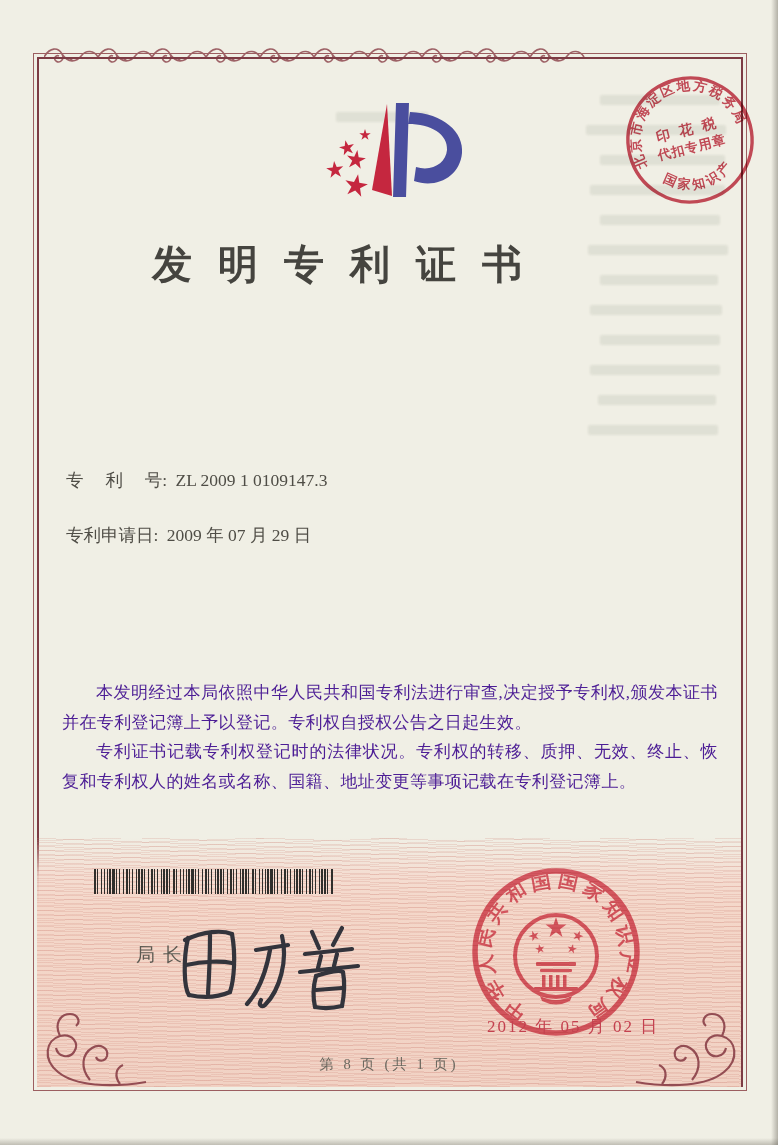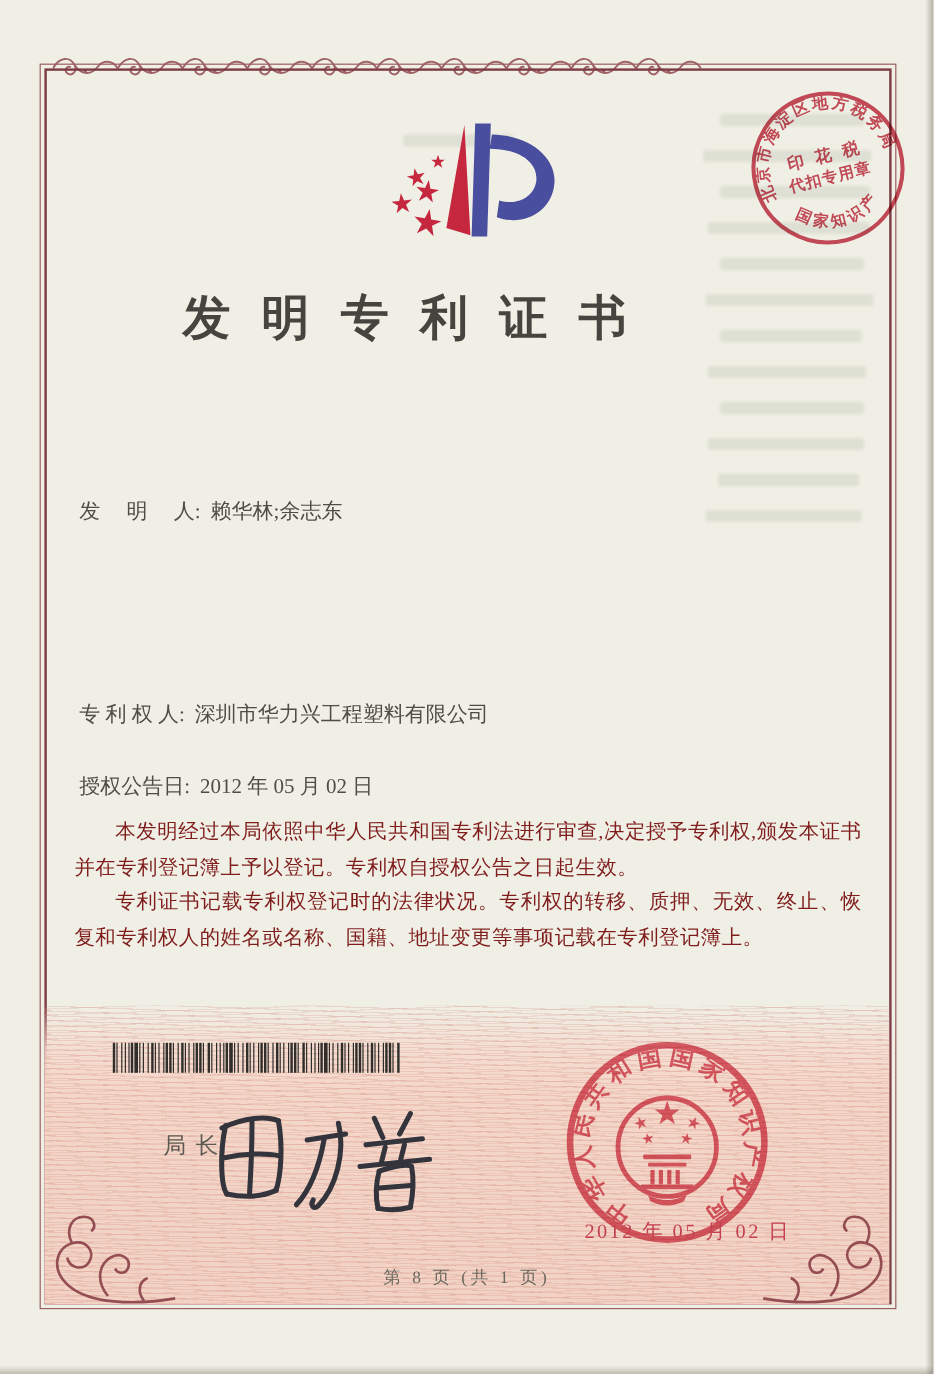--- a/index.html
+++ b/index.html
@@ -26,21 +26,21 @@
       repeating-linear-gradient(-2deg, rgba(201,118,106,.16) 0 1px, rgba(0,0,0,0) 1px 5px),
       linear-gradient(to bottom, rgba(245,219,207,0) 0, rgba(245,219,207,.9) 38px, #f4d7c9 70px, #f1d2c4 100%);
   }
   .cert-no{position:absolute;left:66px;top:112px;font-size:17px;letter-spacing:3px;color:#55534c;}
   .title{position:absolute;left:33px;top:237px;width:608px;text-align:center;
     font-size:40px;font-weight:600;color:#45443f;letter-spacing:26px;text-indent:26px;}
   .row{position:absolute;left:66px;font-size:17.5px;color:#4f4d46;white-space:nowrap;}
   .row .lab{display:inline-block;}
   .row .val{margin-left:4px;}
   .paras{position:absolute;left:62px;top:678px;width:656px;font-size:17px;
-    line-height:29.5px;color:#7f1d1d;text-align:justify;letter-spacing:.4px;}
+    line-height:29.5px;color:#4c1d95;text-align:justify;letter-spacing:.4px;}
   .paras p{margin:0;text-indent:2em;}
   .barcode{position:absolute;left:94px;top:869px;width:242px;height:25px;font-size:0;}
   .barcode i{display:inline-block;height:100%;}
   .sig-label{position:absolute;left:136px;top:942px;font-size:19px;color:#5c5a52;letter-spacing:8px;}
   .sig-svg{position:absolute;left:172px;top:908px;}
   .sr{position:absolute;width:1px;height:1px;overflow:hidden;clip:rect(0 0 0 0);}
   .seal-svg{position:absolute;left:452px;top:850px;opacity:.88;mix-blend-mode:multiply;}
   .seal-date{position:absolute;left:487px;top:1015px;width:180px;font-size:17px;
     color:#c4414f;letter-spacing:2px;}
   .stamp-svg{position:absolute;left:616px;top:66px;transform:rotate(-14deg);opacity:.9;mix-blend-mode:multiply;}
@@ -122,31 +122,27 @@
     </text>
     <text font-size="13" fill="#c73a4c" letter-spacing="3" font-weight="bold">
       <textPath href="#stampBot" startOffset="4">国家知识产权局</textPath>
     </text>
     <text x="74" y="68" text-anchor="middle" font-size="14" fill="#c73a4c" font-weight="bold" letter-spacing="3">印 花 税</text>
     <text x="74" y="86" text-anchor="middle" font-size="13" fill="#c73a4c" font-weight="bold" letter-spacing="1">代扣专用章</text>
   </svg>
 
   <div class="title">发明专利证书</div>
 
-  <div class="row" style="top:414px">
-    <span class="lab">发　 明　 人:</span>
-    <span class="val">赖华林;余志东</span>
+  <div class="row" style="top:468px">
+    <span class="lab">专　 利　 号:</span>
+    <span class="val">ZL 2009 1 0109147.3</span>
   </div>
-  <div class="row" style="top:583px">
-    <span class="lab">专 利 权 人:</span>
-    <span class="val">深圳市华力兴工程塑料有限公司</span>
-  </div>
-  <div class="row" style="top:643px">
-    <span class="lab">授权公告日:</span>
-    <span class="val">2012 年 05 月 02 日</span>
+  <div class="row" style="top:523px">
+    <span class="lab">专利申请日:</span>
+    <span class="val">2009 年 07 月 29 日</span>
   </div>
 
   <div class="paras">
     <p>本发明经过本局依照中华人民共和国专利法进行审查,决定授予专利权,颁发本证书并在专利登记簿上予以登记。专利权自授权公告之日起生效。</p>
     <p>专利证书记载专利权登记时的法律状况。专利权的转移、质押、无效、终止、恢复和专利权人的姓名或名称、国籍、地址变更等事项记载在专利登记簿上。</p>
   </div>
 
   <div class="barcode" id="barcode"><i style="width: 2px; background: rgb(47, 46, 43);"></i><i style="width: 1px; background: transparent;"></i><i style="width: 1px; background: rgb(47, 46, 43);"></i><i style="width: 3px; background: transparent;"></i><i style="width: 1px; background: rgb(47, 46, 43);"></i><i style="width: 2px; background: transparent;"></i><i style="width: 1px; background: rgb(47, 46, 43);"></i><i style="width: 2px; background: transparent;"></i><i style="width: 1px; background: rgb(47, 46, 43);"></i><i style="width: 1px; background: transparent;"></i><i style="width: 2px; background: rgb(47, 46, 43);"></i><i style="width: 1px; background: transparent;"></i><i style="width: 3px; background: rgb(47, 46, 43);"></i><i style="width: 1px; background: transparent;"></i><i style="width: 1px; background: rgb(47, 46, 43);"></i><i style="width: 2px; background: transparent;"></i><i style="width: 1px; background: rgb(47, 46, 43);"></i><i style="width: 3px; background: transparent;"></i><i style="width: 1px; background: rgb(47, 46, 43);"></i><i style="width: 2px; background: transparent;"></i><i style="width: 2px; background: rgb(47, 46, 43);"></i><i style="width: 1px; background: transparent;"></i><i style="width: 1px; background: rgb(47, 46, 43);"></i><i style="width: 2px; background: transparent;"></i><i style="width: 1px; background: rgb(47, 46, 43);"></i><i style="width: 3px; background: transparent;"></i><i style="width: 1px; background: rgb(47, 46, 43);"></i><i style="width: 1px; background: transparent;"></i><i style="width: 2px; background: rgb(47, 46, 43);"></i><i style="width: 1px; background: transparent;"></i><i style="width: 2px; background: rgb(47, 46, 43);"></i><i style="width: 1px; background: transparent;"></i><i style="width: 1px; background: rgb(47, 46, 43);"></i><i style="width: 3px; background: transparent;"></i><i style="width: 1px; background: rgb(47, 46, 43);"></i><i style="width: 2px; background: transparent;"></i><i style="width: 2px; background: rgb(47, 46, 43);"></i><i style="width: 1px; background: transparent;"></i><i style="width: 1px; background: rgb(47, 46, 43);"></i><i style="width: 2px; background: transparent;"></i><i style="width: 1px; background: rgb(47, 46, 43);"></i><i style="width: 3px; background: transparent;"></i><i style="width: 1px; background: rgb(47, 46, 43);"></i><i style="width: 1px; background: transparent;"></i><i style="width: 2px; background: rgb(47, 46, 43);"></i><i style="width: 1px; background: transparent;"></i><i style="width: 2px; background: rgb(47, 46, 43);"></i><i style="width: 1px; background: transparent;"></i><i style="width: 1px; background: rgb(47, 46, 43);"></i><i style="width: 3px; background: transparent;"></i><i style="width: 2px; background: rgb(47, 46, 43);"></i><i style="width: 1px; background: transparent;"></i><i style="width: 1px; background: rgb(47, 46, 43);"></i><i style="width: 3px; background: transparent;"></i><i style="width: 1px; background: rgb(47, 46, 43);"></i><i style="width: 2px; background: transparent;"></i><i style="width: 1px; background: rgb(47, 46, 43);"></i><i style="width: 2px; background: transparent;"></i><i style="width: 1px; background: rgb(47, 46, 43);"></i><i style="width: 1px; background: transparent;"></i><i style="width: 2px; background: rgb(47, 46, 43);"></i><i style="width: 1px; background: transparent;"></i><i style="width: 3px; background: rgb(47, 46, 43);"></i><i style="width: 1px; background: transparent;"></i><i style="width: 1px; background: rgb(47, 46, 43);"></i><i style="width: 2px; background: transparent;"></i><i style="width: 1px; background: rgb(47, 46, 43);"></i><i style="width: 3px; background: transparent;"></i><i style="width: 1px; background: rgb(47, 46, 43);"></i><i style="width: 2px; background: transparent;"></i><i style="width: 2px; background: rgb(47, 46, 43);"></i><i style="width: 1px; background: transparent;"></i><i style="width: 1px; background: rgb(47, 46, 43);"></i><i style="width: 2px; background: transparent;"></i><i style="width: 1px; background: rgb(47, 46, 43);"></i><i style="width: 3px; background: transparent;"></i><i style="width: 1px; background: rgb(47, 46, 43);"></i><i style="width: 1px; background: transparent;"></i><i style="width: 2px; background: rgb(47, 46, 43);"></i><i style="width: 1px; background: transparent;"></i><i style="width: 2px; background: rgb(47, 46, 43);"></i><i style="width: 1px; background: transparent;"></i><i style="width: 1px; background: rgb(47, 46, 43);"></i><i style="width: 3px; background: transparent;"></i><i style="width: 1px; background: rgb(47, 46, 43);"></i><i style="width: 2px; background: transparent;"></i><i style="width: 2px; background: rgb(47, 46, 43);"></i><i style="width: 1px; background: transparent;"></i><i style="width: 1px; background: rgb(47, 46, 43);"></i><i style="width: 2px; background: transparent;"></i><i style="width: 1px; background: rgb(47, 46, 43);"></i><i style="width: 3px; background: transparent;"></i><i style="width: 1px; background: rgb(47, 46, 43);"></i><i style="width: 1px; background: transparent;"></i><i style="width: 2px; background: rgb(47, 46, 43);"></i><i style="width: 1px; background: transparent;"></i><i style="width: 2px; background: rgb(47, 46, 43);"></i><i style="width: 1px; background: transparent;"></i><i style="width: 1px; background: rgb(47, 46, 43);"></i><i style="width: 3px; background: transparent;"></i><i style="width: 2px; background: rgb(47, 46, 43);"></i><i style="width: 1px; background: transparent;"></i><i style="width: 1px; background: rgb(47, 46, 43);"></i><i style="width: 3px; background: transparent;"></i><i style="width: 1px; background: rgb(47, 46, 43);"></i><i style="width: 2px; background: transparent;"></i><i style="width: 1px; background: rgb(47, 46, 43);"></i><i style="width: 2px; background: transparent;"></i><i style="width: 1px; background: rgb(47, 46, 43);"></i><i style="width: 1px; background: transparent;"></i><i style="width: 2px; background: rgb(47, 46, 43);"></i><i style="width: 1px; background: transparent;"></i><i style="width: 3px; background: rgb(47, 46, 43);"></i><i style="width: 1px; background: transparent;"></i><i style="width: 1px; background: rgb(47, 46, 43);"></i><i style="width: 2px; background: transparent;"></i><i style="width: 1px; background: rgb(47, 46, 43);"></i><i style="width: 3px; background: transparent;"></i><i style="width: 1px; background: rgb(47, 46, 43);"></i><i style="width: 2px; background: transparent;"></i><i style="width: 2px; background: rgb(47, 46, 43);"></i><i style="width: 1px; background: transparent;"></i><i style="width: 1px; background: rgb(47, 46, 43);"></i><i style="width: 2px; background: transparent;"></i><i style="width: 1px; background: rgb(47, 46, 43);"></i><i style="width: 3px; background: transparent;"></i><i style="width: 1px; background: rgb(47, 46, 43);"></i><i style="width: 1px; background: transparent;"></i><i style="width: 2px; background: rgb(47, 46, 43);"></i><i style="width: 1px; background: transparent;"></i><i style="width: 2px; background: rgb(47, 46, 43);"></i><i style="width: 1px; background: transparent;"></i><i style="width: 1px; background: rgb(47, 46, 43);"></i><i style="width: 3px; background: transparent;"></i><i style="width: 1px; background: rgb(47, 46, 43);"></i><i style="width: 2px; background: transparent;"></i><i style="width: 2px; background: rgb(47, 46, 43);"></i><i style="width: 1px; background: transparent;"></i><i style="width: 1px; background: rgb(47, 46, 43);"></i><i style="width: 2px; background: transparent;"></i><i style="width: 1px; background: rgb(47, 46, 43);"></i><i style="width: 3px; background: transparent;"></i><i style="width: 1px; background: rgb(47, 46, 43);"></i><i style="width: 1px; background: transparent;"></i><i style="width: 2px; background: rgb(47, 46, 43);"></i><i style="width: 1px; background: transparent;"></i><i style="width: 2px; background: rgb(47, 46, 43);"></i><i style="width: 1px; background: transparent;"></i><i style="width: 1px; background: rgb(47, 46, 43);"></i><i style="width: 3px; background: transparent;"></i><i style="width: 2px; background: rgb(47, 46, 43);"></i><i style="width: 1px; background: transparent;"></i></div>
 
   <div class="sig-label">局长</div>

